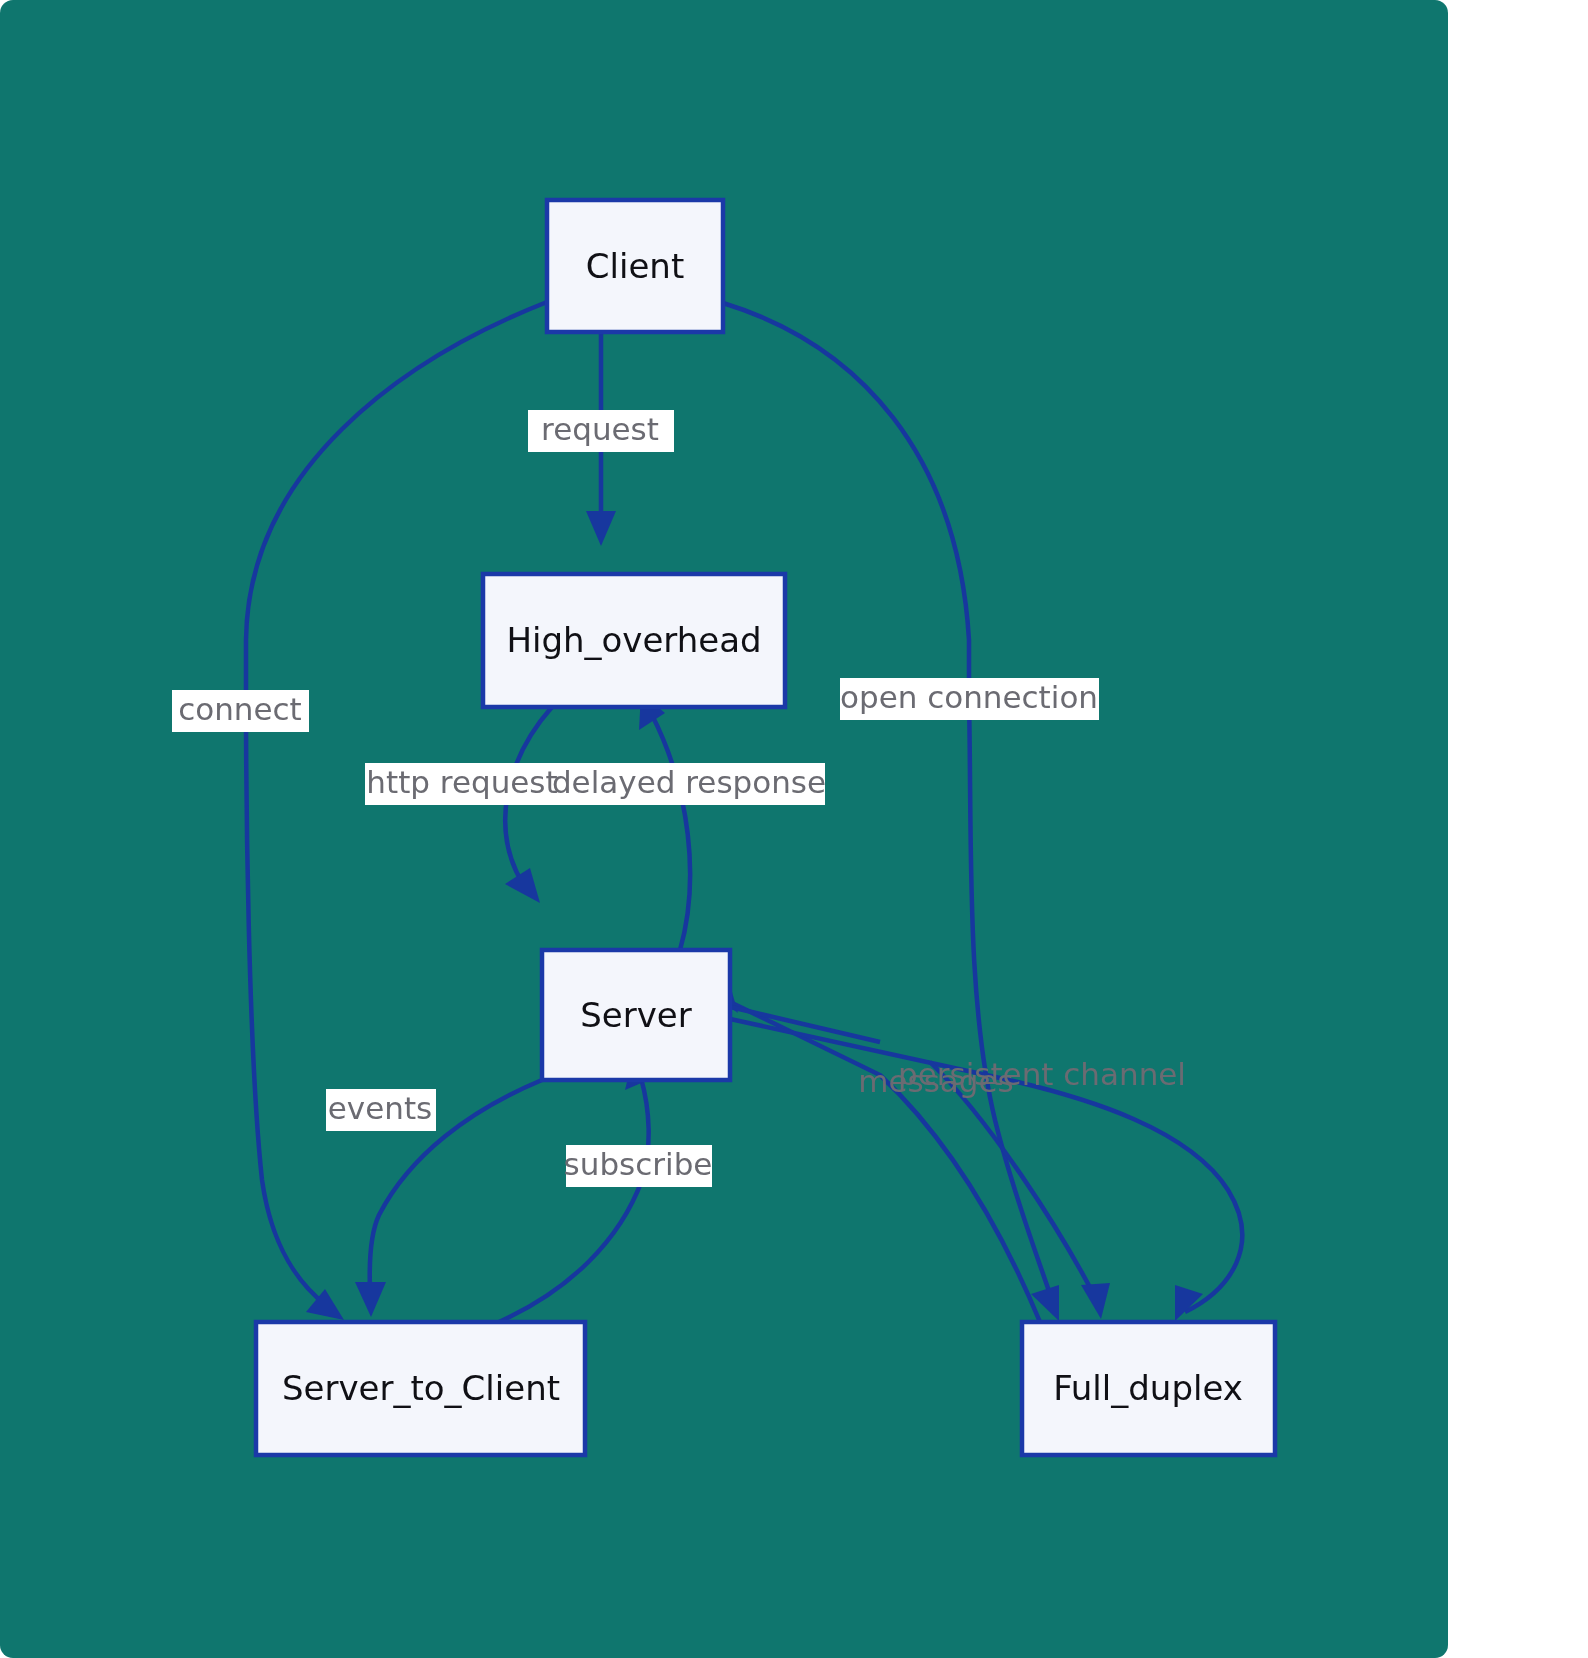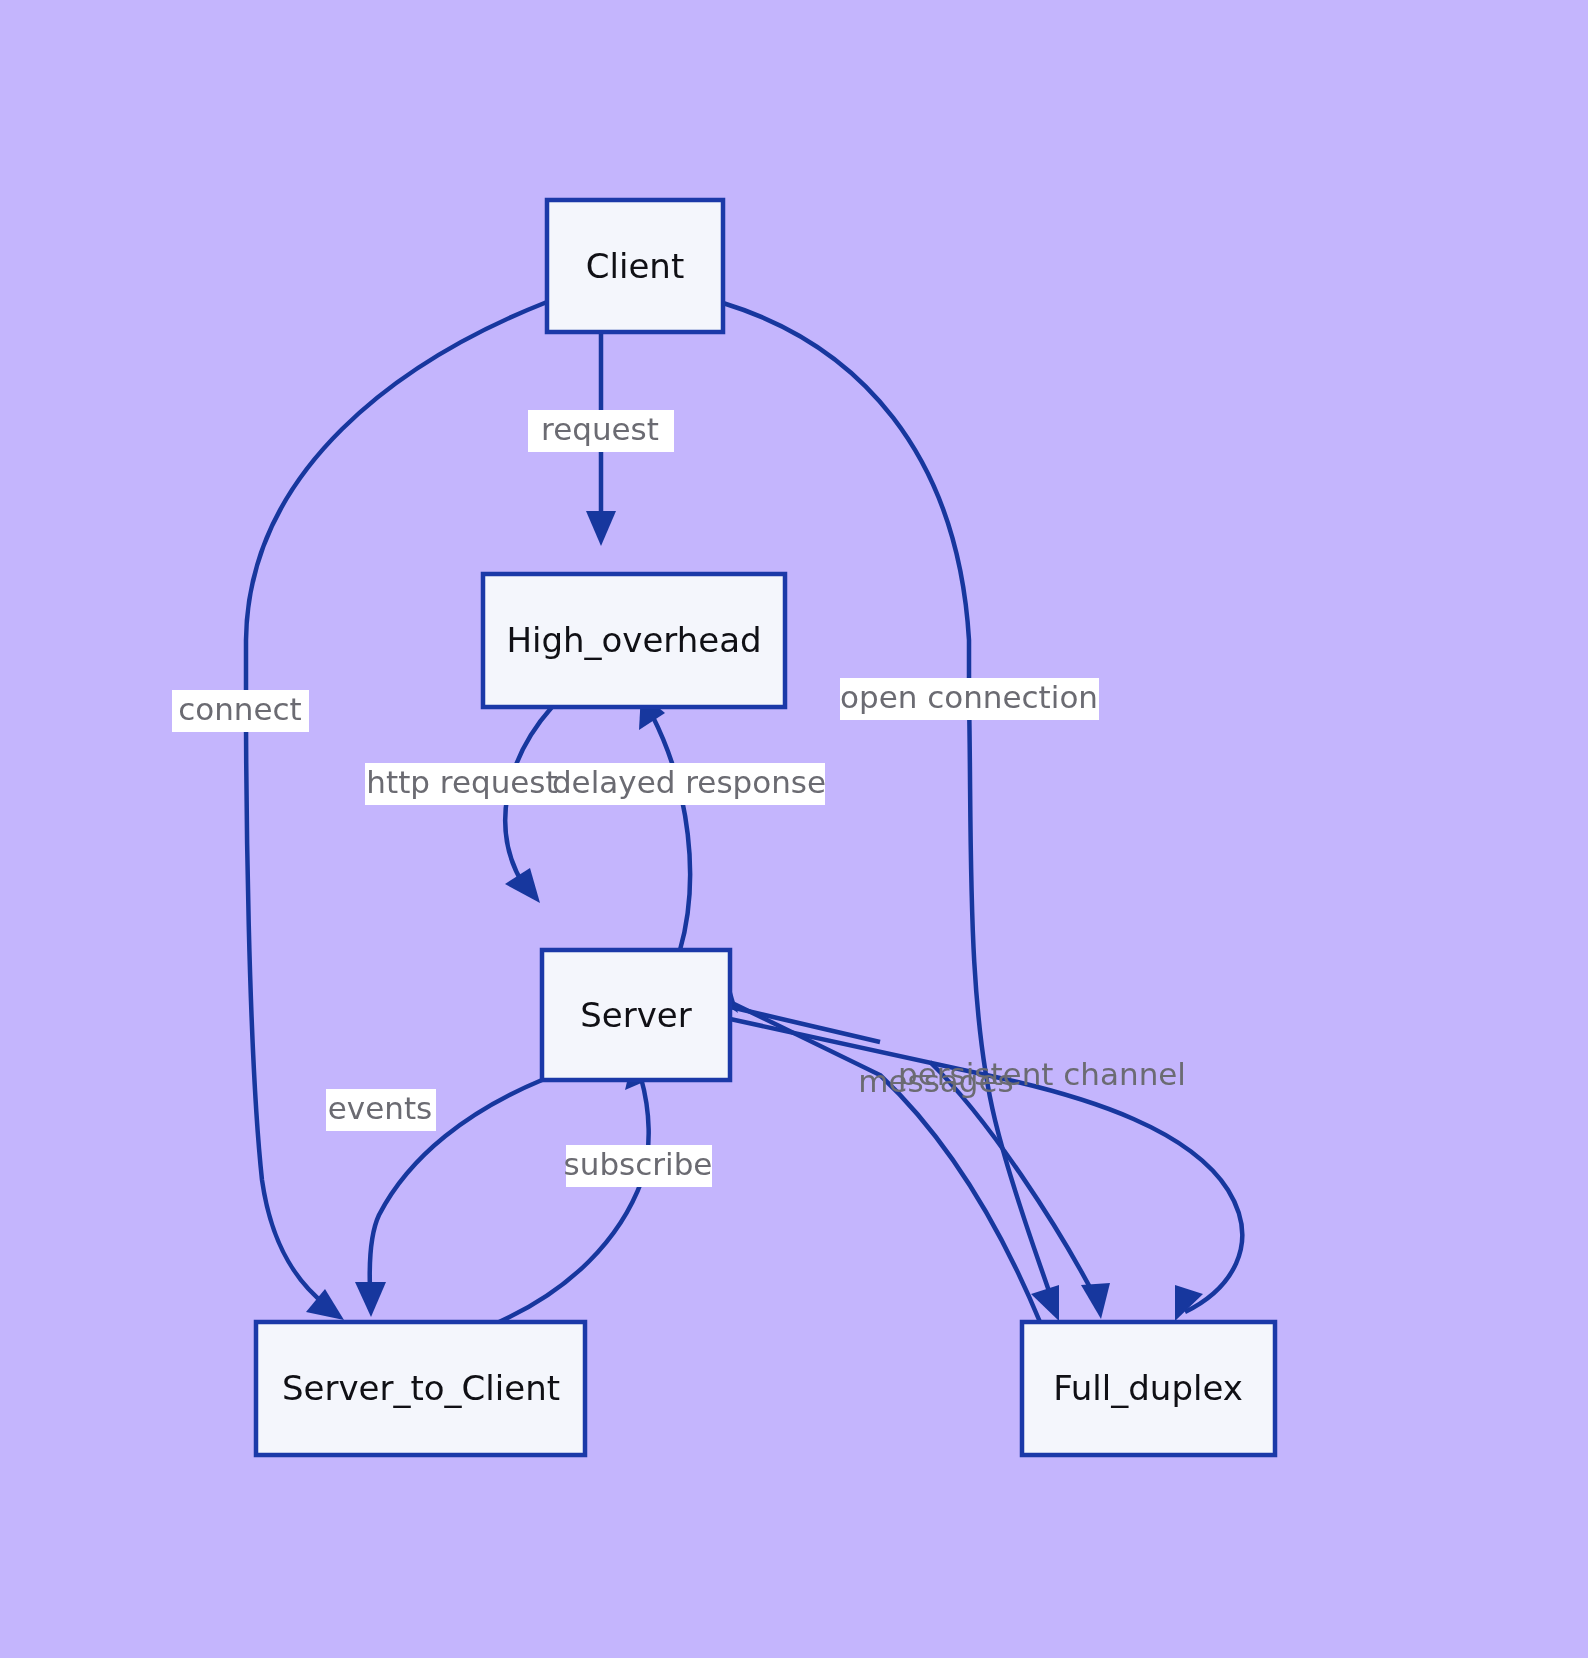--- a/index.html
+++ b/index.html
@@ -1,18 +1,18 @@
 <!DOCTYPE html>
 <html><head>
 <meta charset="utf-8">
 <style>
   html,body{margin:0;padding:0;background:#ffffff;}
   body{width:1588px;height:1658px;overflow:hidden;
        font-family:"DejaVu Sans","Liberation Sans",sans-serif;}
-  #diagram-root{position:relative;width:1588px;height:1658px;background:#c4b5fd;}
+  #diagram-root{position:relative;width:1448px;height:1658px;background:#0f766e;border-radius:13px;}
   svg#flowchart{display:block;width:1588px;height:1658px;}
   .node-rect{fill:#f4f6fc;stroke:#1b39a8;stroke-width:4.5;}
   .node-label{fill:#101015;font-family:"DejaVu Sans","Liberation Sans",sans-serif;
               font-size:34px;text-anchor:middle;dominant-baseline:middle;}
   .edge-path{fill:none;stroke:#17379e;stroke-width:4.5;}
   .edge-head{fill:#17379e;stroke:none;}
   .edge-label{fill:#6b6b72;font-family:"DejaVu Sans","Liberation Sans",sans-serif;
               font-size:31px;text-anchor:middle;dominant-baseline:middle;}
 </style>
 </head>

